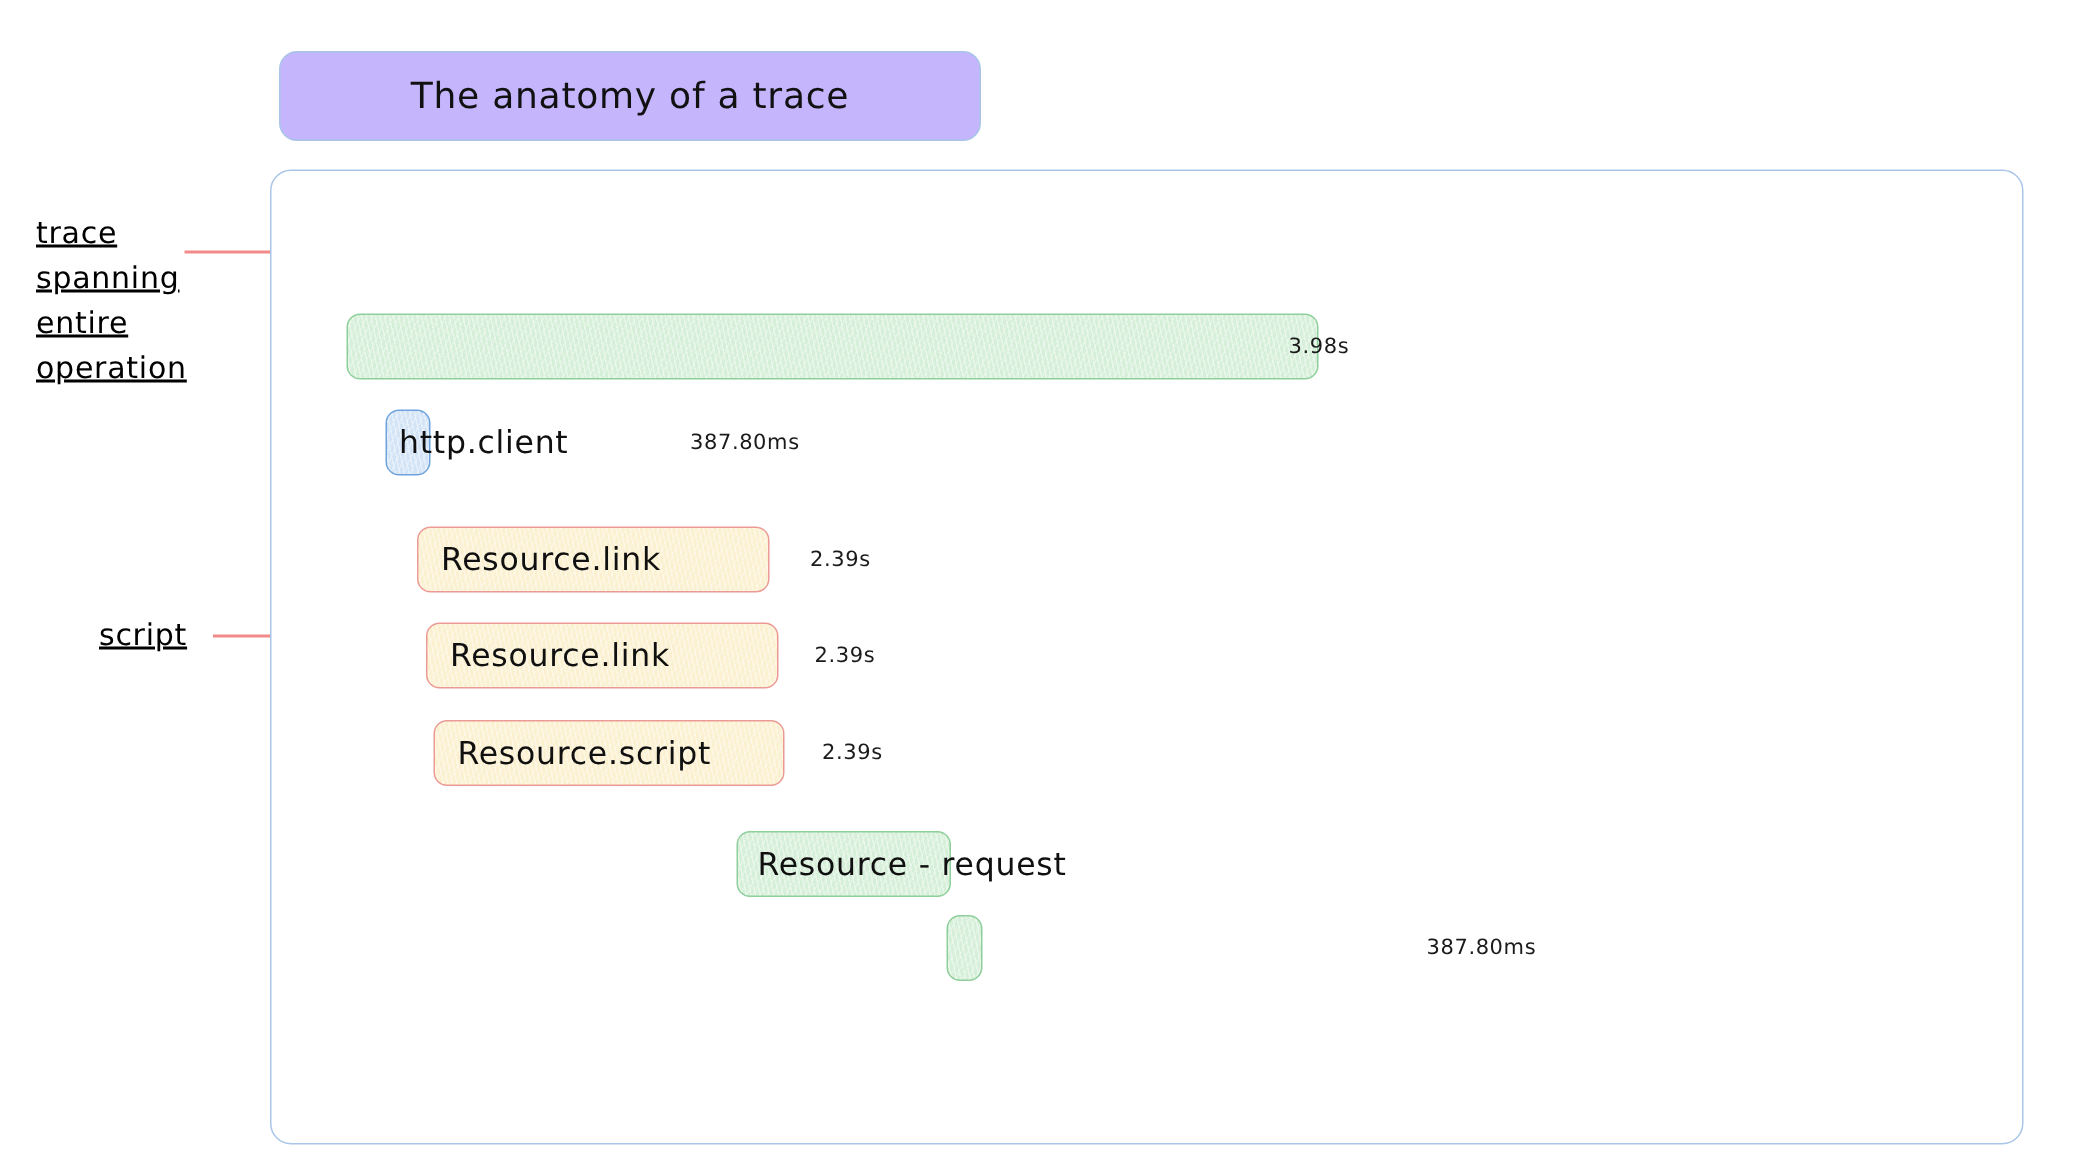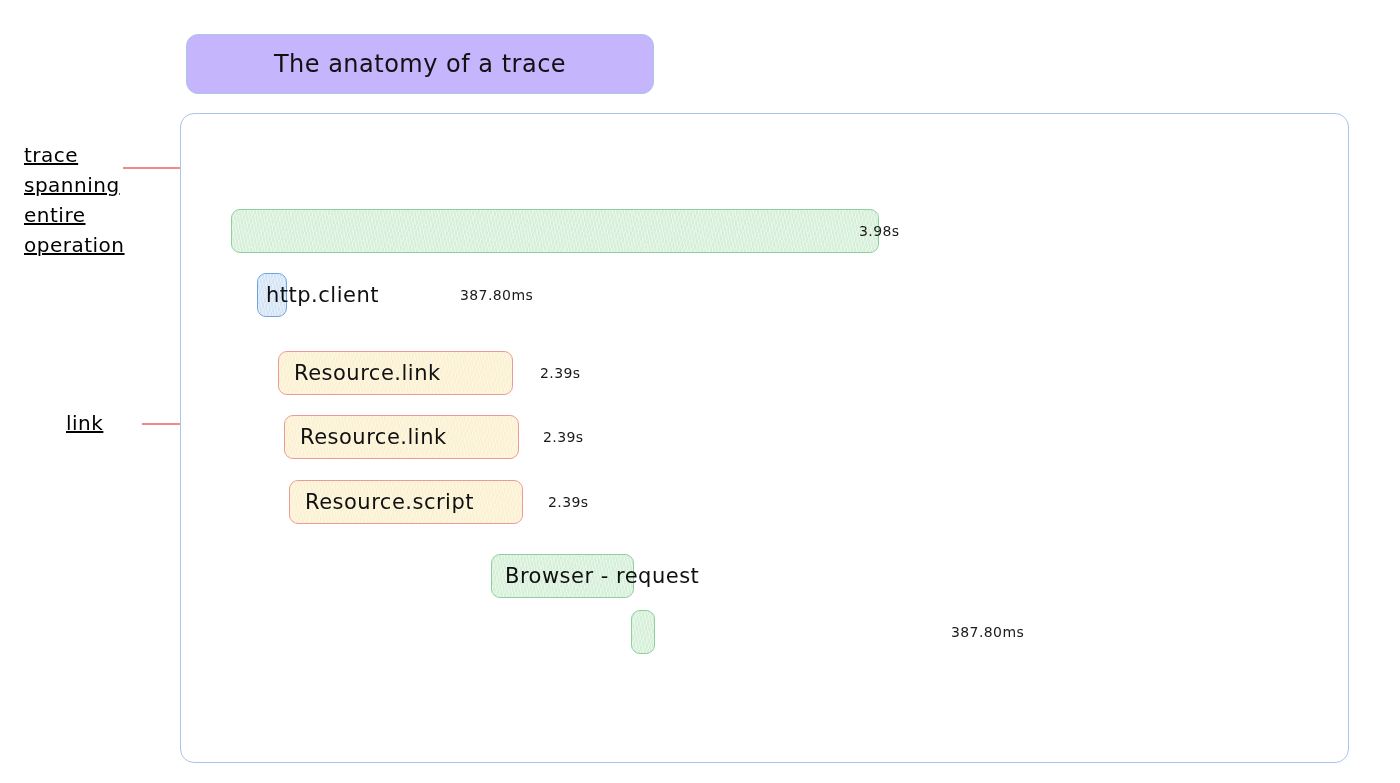--- a/index.html
+++ b/index.html
@@ -83,21 +83,21 @@
 <div class="canvas">
 
   <div id="title-card">
     <div class="t hand">The anatomy of a trace</div>
   </div>
 
   <div class="note hand" id="note-trace">trace spanning entire operation</div>
   <div class="leader" style="left:123px;top:167px;width:83px;"></div>
   <div class="bracket" style="left:206px;top:144px;height:48px;"></div>
 
-  <div class="note hand" id="note-spans">link</div>
+  <div class="note hand" id="note-spans">script</div>
   <div class="leader" style="left:142px;top:423px;width:76px;"></div>
   <div class="bracket" style="left:218px;top:212px;height:506px;"></div>
 
   <div id="panel">
 
 
     <div class="row" style="left:50px;top:95px;width:648px;">
       <div class="bar b-green" style="left:0;width:648px;">
         <div class="tex"></div>
       </div>
@@ -133,21 +133,21 @@
         <div class="tex"></div>
       </div>
       <div class="bar-label hand" style="left:16px;">Resource.script</div>
       <div class="dur hand" style="left:259px;">2.39s</div>
     </div>
 
     <div class="row" style="left:310px;top:440px;width:340px;">
       <div class="bar b-green" style="left:0;width:143px;">
         <div class="tex"></div>
       </div>
-      <div class="bar-label hand" style="left:14px;">Browser - request</div>
+      <div class="bar-label hand" style="left:14px;">Resource - request</div>
       <div class="dur hand" style="left:170px;"></div>
     </div>
 
     <div class="row" style="left:450px;top:496px;width:460px;">
       <div class="bar b-green" style="left:0;width:24px;">
         <div class="tex"></div>
       </div>
       <div class="dur hand" style="left:320px;">387.80ms</div>
     </div>
 

